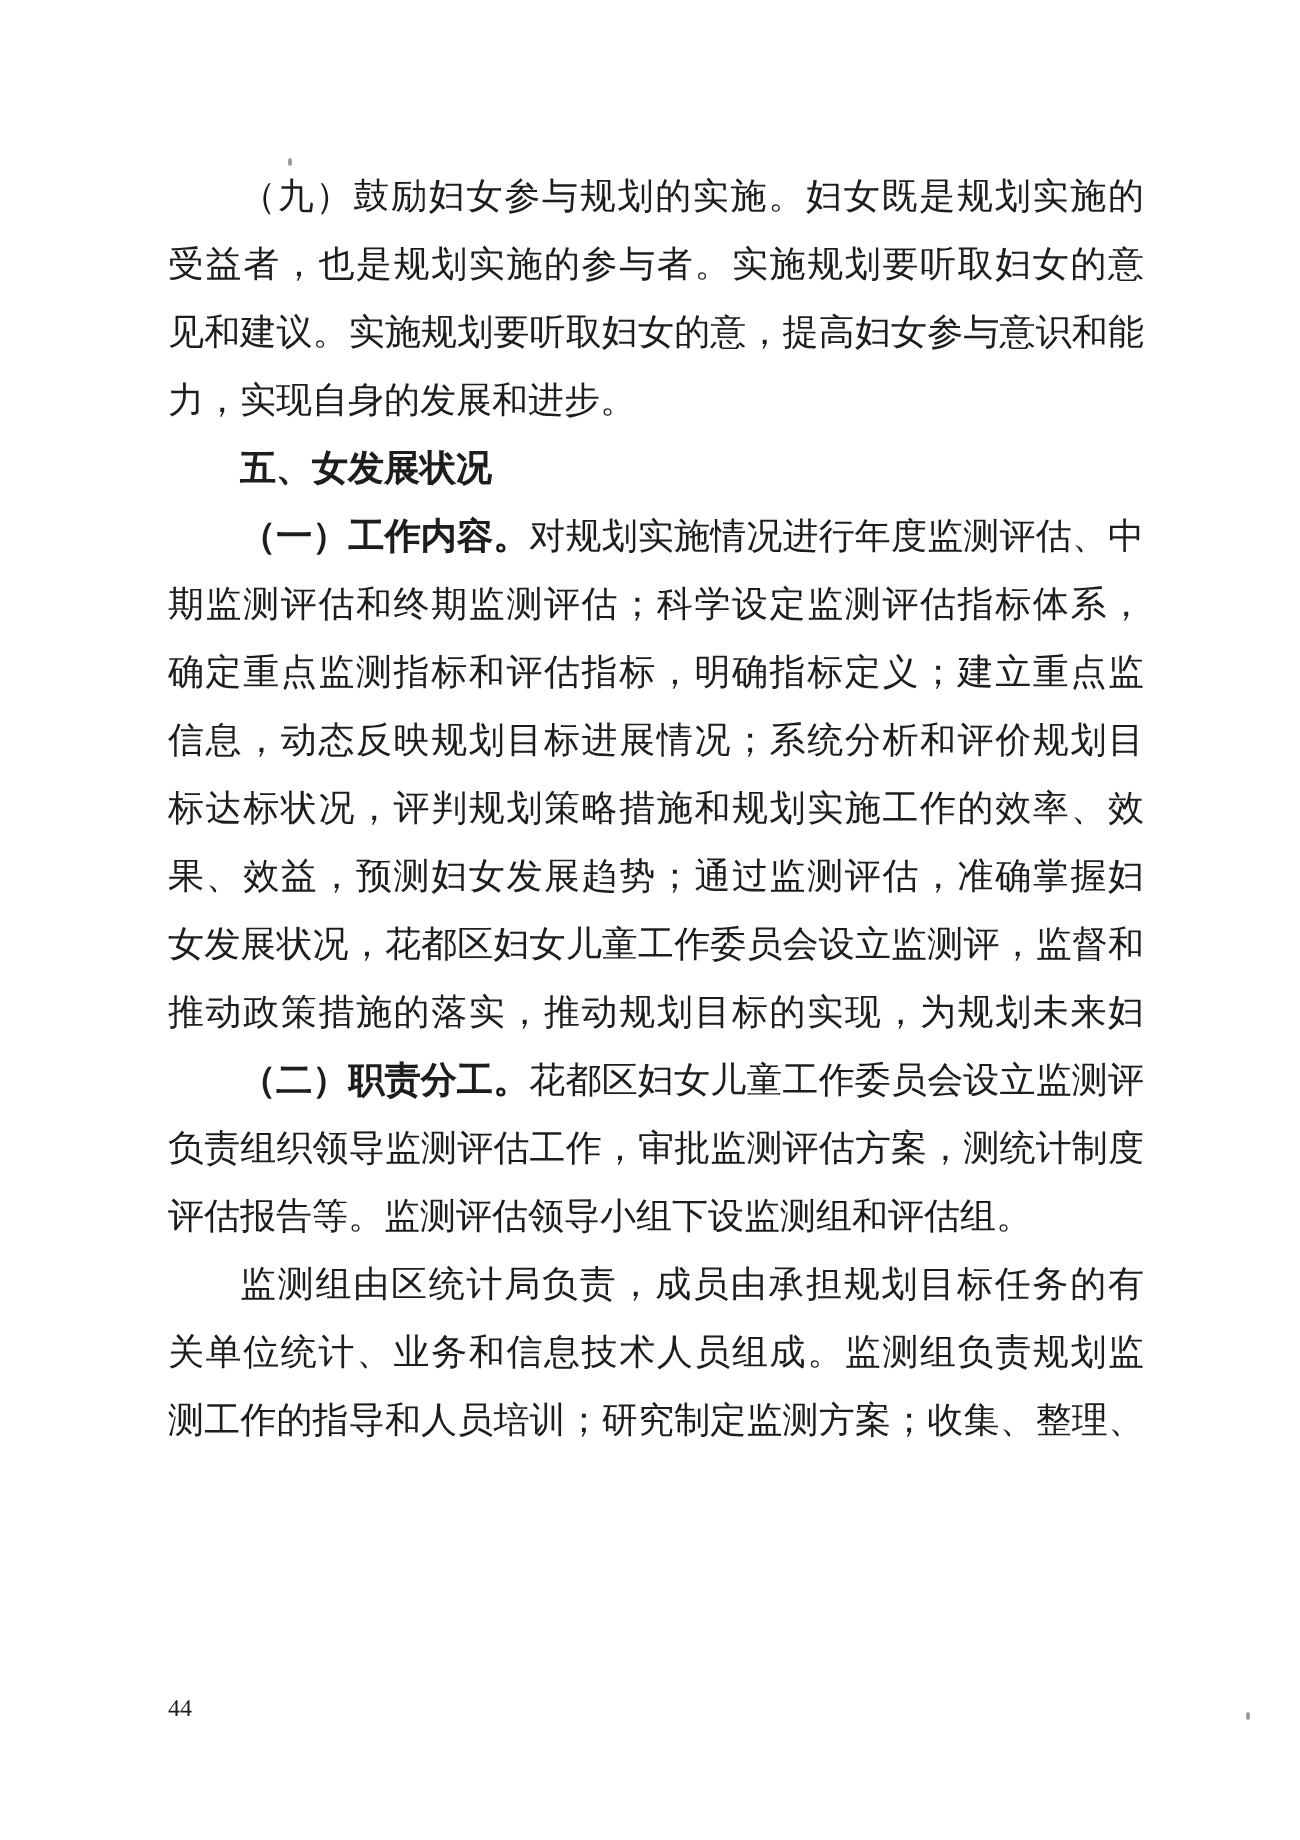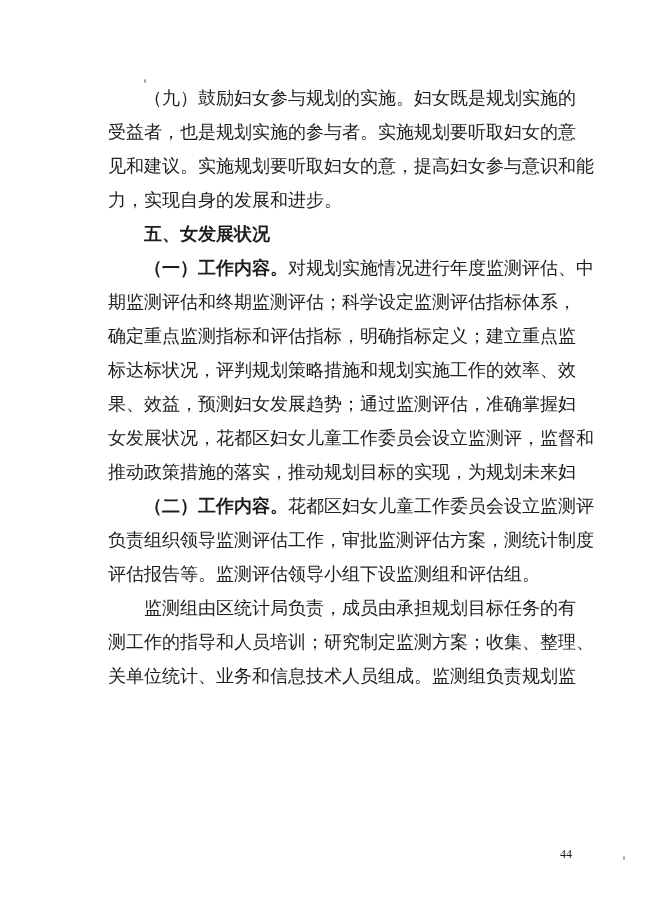--- a/index.html
+++ b/index.html
@@ -23,36 +23,35 @@
     width: 488px;
   }
   .line {
     font-size: 18px;
     line-height: 34px;
     height: 34px;
     white-space: nowrap;
     text-align: justify;
     text-align-last: justify;
     text-justify: inter-character;
-    margin-left: 24px;
   }
   .line.last {
     text-align-last: left;
   }
   .line.indent {
     text-indent: 2em;
   }
   .seg { font-weight: normal; }
   .seg.bold { font-weight: bold; }
   .page-number {
     position: absolute;
     left: 84px;
     top: 846px;
     width: 488px;
-    text-align: right;
+    text-align: left;
     font-size: 12px;
     line-height: 16px;
     color: #1d1d1d;
   }
   .speck {
     position: absolute;
     background: #9a9a9a;
     border-radius: 50%;
     width: 3px;
     height: 3px;
@@ -66,27 +65,28 @@
 <div class="doc-page">
   <div class="text-block" id="text-block">
       <div class="line indent"><span class="seg">（九）鼓励妇女参与规划的实施。妇女既是规划实施的</span></div>
       <div class="line"><span class="seg">受益者，也是规划实施的参与者。实施规划要听取妇女的意</span></div>
       <div class="line"><span class="seg">见和建议。实施规划要听取妇女的意，提高妇女参与意识和能</span></div>
       <div class="line last"><span class="seg">力，实现自身的发展和进步。</span></div>
       <div class="line indent last"><span class="seg bold">五、女发展状况</span></div>
       <div class="line indent"><span class="seg bold">（一）工作内容。</span><span class="seg">对规划实施情况进行年度监测评估、中</span></div>
       <div class="line"><span class="seg">期监测评估和终期监测评估；科学设定监测评估指标体系，</span></div>
       <div class="line"><span class="seg">确定重点监测指标和评估指标，明确指标定义；建立重点监</span></div>
+      <div class="line"><span class="seg">信息，动态反映规划目标进展情况；系统分析和评价规划目</span></div>
       <div class="line"><span class="seg">标达标状况，评判规划策略措施和规划实施工作的效率、效</span></div>
       <div class="line"><span class="seg">果、效益，预测妇女发展趋势；通过监测评估，准确掌握妇</span></div>
       <div class="line"><span class="seg">女发展状况，花都区妇女儿童工作委员会设立监测评，监督和</span></div>
       <div class="line"><span class="seg">推动政策措施的落实，推动规划目标的实现，为规划未来妇</span></div>
-      <div class="line indent"><span class="seg bold">（二）工作内容。</span><span class="seg">花都区妇女儿童工作委员会设立监测评</span></div>
+      <div class="line indent"><span class="seg bold">（二）职责分工。</span><span class="seg">花都区妇女儿童工作委员会设立监测评</span></div>
       <div class="line"><span class="seg">负责组织领导监测评估工作，审批监测评估方案，测统计制度</span></div>
       <div class="line last"><span class="seg">评估报告等。监测评估领导小组下设监测组和评估组。</span></div>
       <div class="line indent"><span class="seg">监测组由区统计局负责，成员由承担规划目标任务的有</span></div>
+      <div class="line"><span class="seg">关单位统计、业务和信息技术人员组成。监测组负责规划监</span></div>
       <div class="line"><span class="seg">测工作的指导和人员培训；研究制定监测方案；收集、整理、</span></div>
-      <div class="line"><span class="seg">关单位统计、业务和信息技术人员组成。监测组负责规划监</span></div>
     </div>
   <div class="page-number">44</div>
   <div class="speck s1"></div>
   <div class="speck s2"></div>
 </div>
 
 </body></html>

